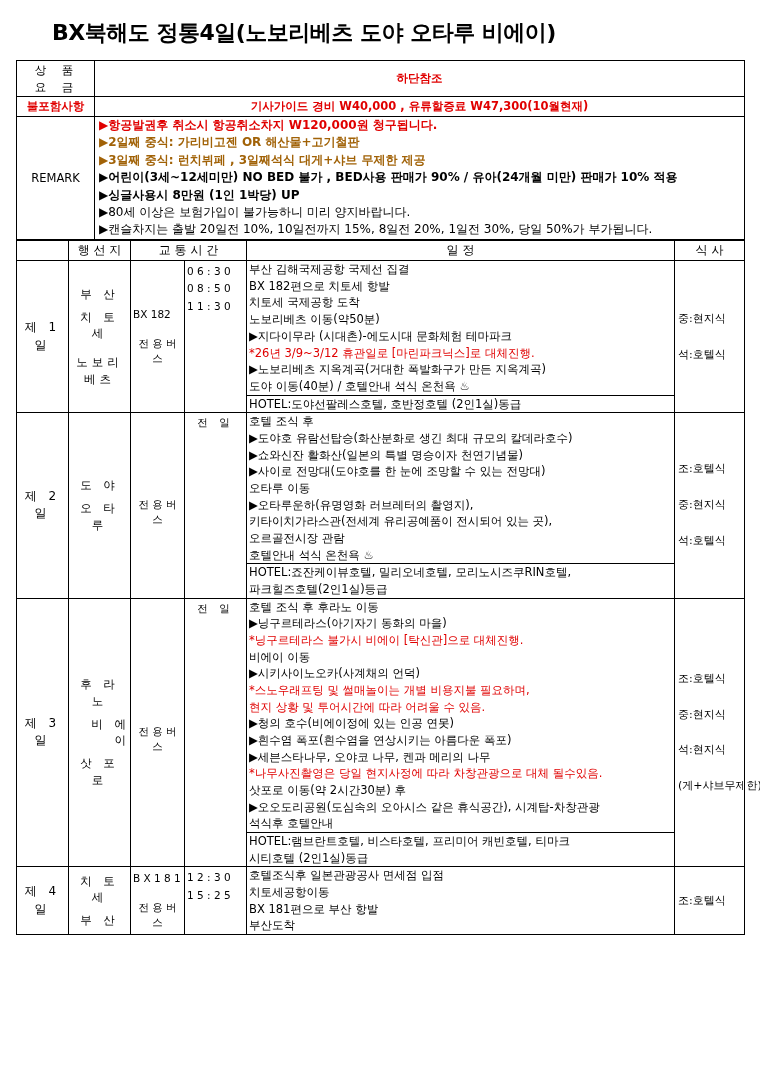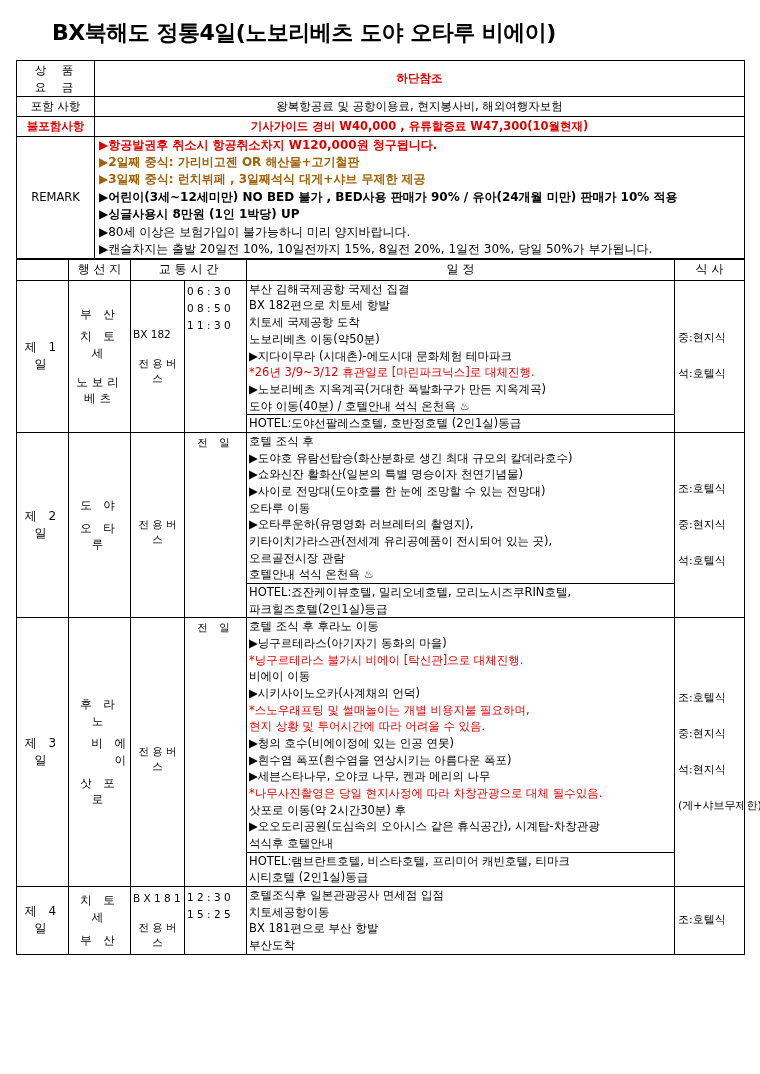--- a/index.html
+++ b/index.html
@@ -57,24 +57,20 @@
         <col style="width:232px">
         <col style="width:92px">
         <col style="width:326px">
     </colgroup>
     <tbody>
     <tr>
       <td class="lbl">상 품 요 금</td>
       <td class="ctr red bold" colspan="3">하단참조</td>
     </tr>
     <tr>
-      <td class="ctr">포함 사항</td>
-      <td class="ctr" colspan="3">왕복항공료 및 공항이용료, 현지봉사비, 해외여행자보험</td>
-    </tr>
-    <tr>
       <td class="ctr red bold">불포함사항</td>
       <td class="ctr red bold" colspan="3">기사가이드 경비 W40,000 , 유류할증료 W47,300(10월현재)</td>
     </tr>
     <tr>
       <td class="ctr">REMARK</td>
       <td colspan="3" class="cell-list">
         <div id="remark-lines">
               <div class="remark-line red">▶항공발권후  취소시 항공취소차지 W120,000원 청구됩니다.</div>
               <div class="remark-line blue">▶2일째 중식: 가리비고젠 OR 해산물+고기철판</div>
               <div class="remark-line blue">▶3일째 중식: 런치뷔페 ,    3일째석식  대게+샤브 무제한 제공</div>

